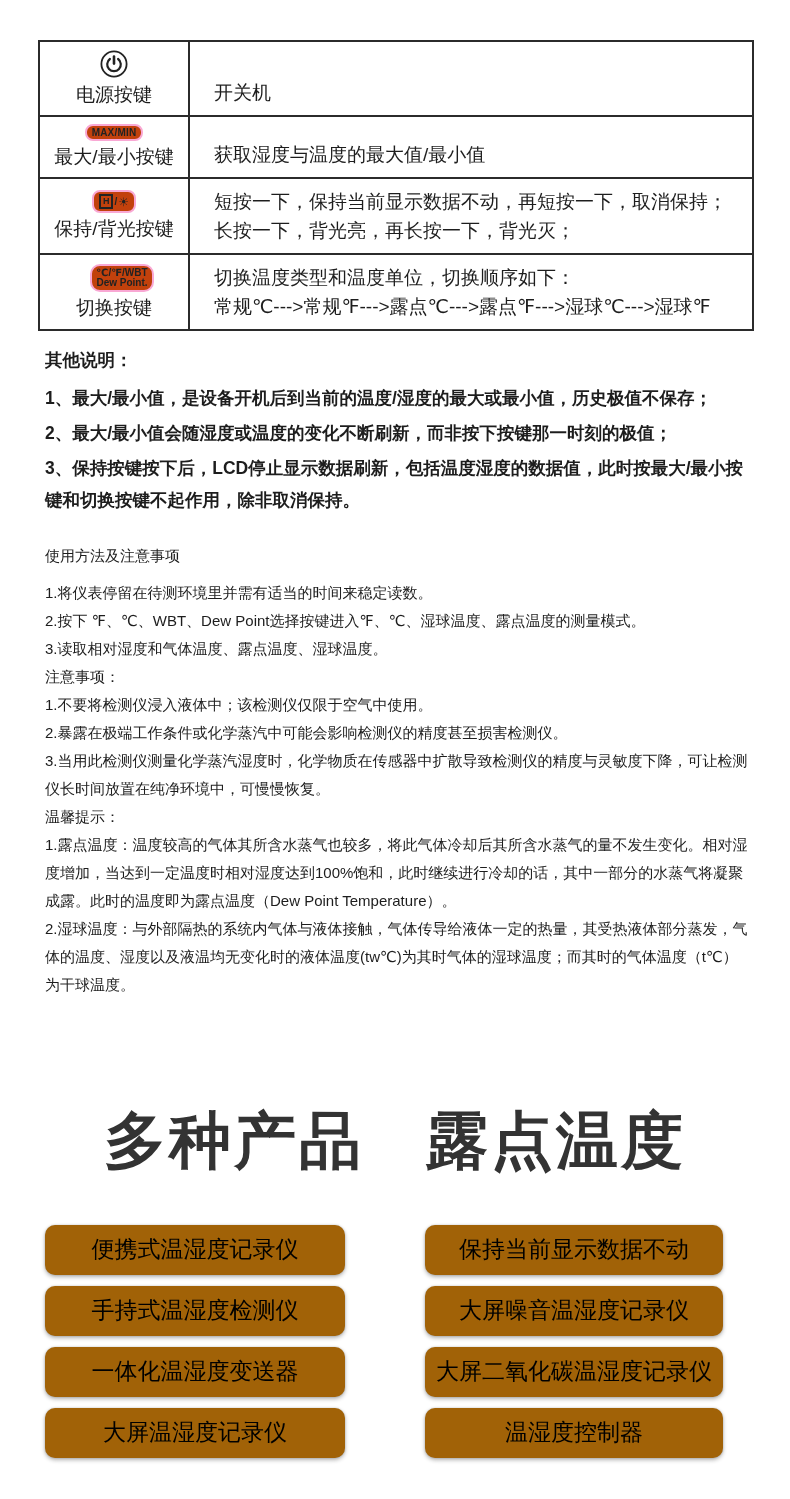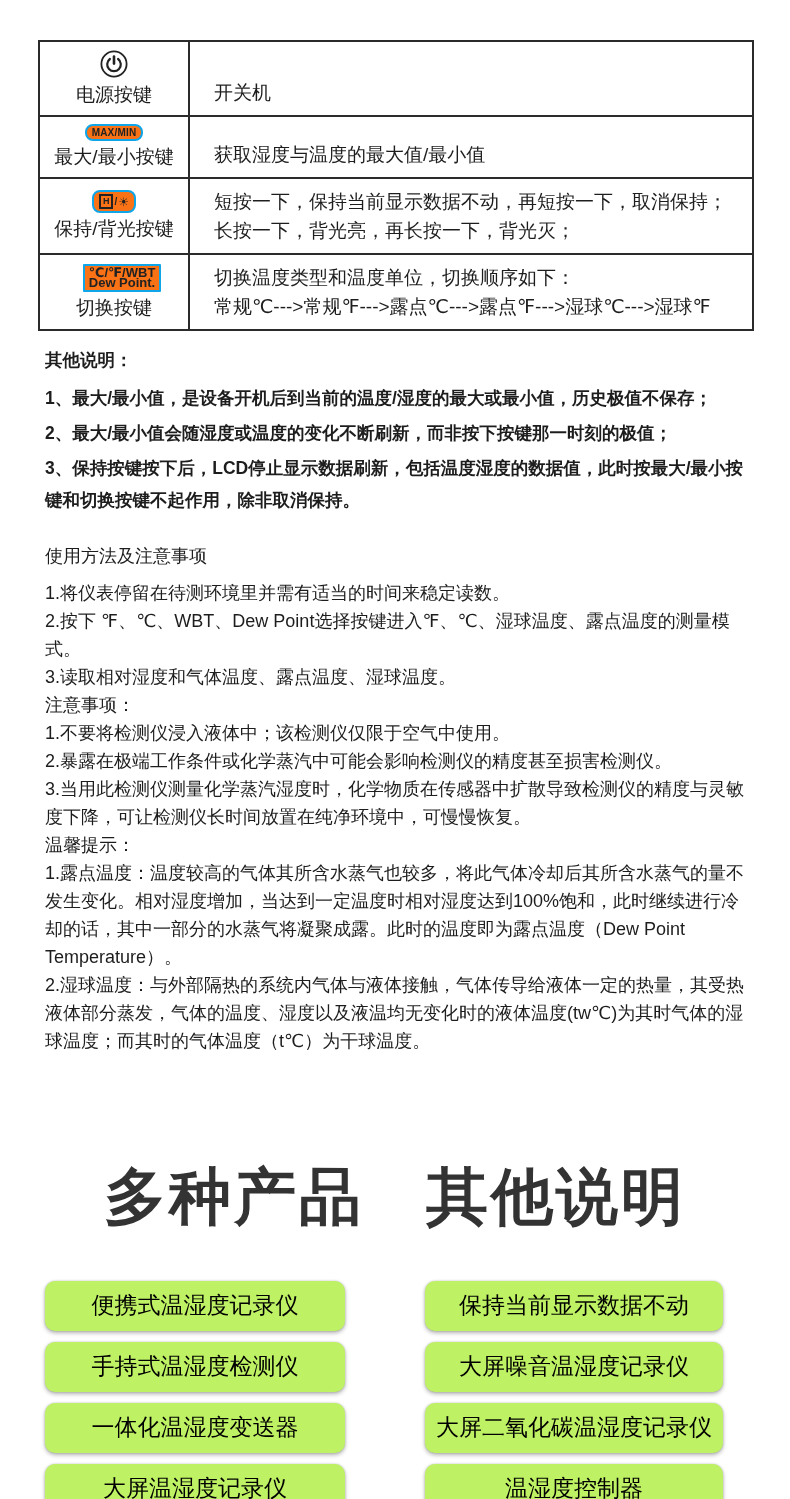--- a/index.html
+++ b/index.html
@@ -32,43 +32,43 @@
   .desc-cell {
     flex: 1;
     display: flex; flex-direction: column; justify-content: flex-end;
     padding: 8px 10px 8px 24px;
     min-height: 60px;
   }
   .desc-cell p { margin: 0; font-size: 19px; line-height: 29px; }
 
   .icon-pill {
     display: inline-flex; align-items: center; justify-content: center;
-    border: 2px solid #0ea5e9; border-radius: 8px;
-    padding: 1px 5px; background: #f97316; color: #222; font-weight: bold; text-align: right;
+    border: 2px solid #f9a8d4; border-radius: 8px;
+    padding: 1px 5px; background: #c2410c; color: #222; font-weight: bold; text-align: right;
   }
   .maxmin-pill { font-size: 10px; letter-spacing: 0.2px; }
   .hold-pill  { font-size: 10px; gap: 1px; padding: 2px 5px; }
   .boxed-h { display: inline-block; border: 2px solid #222; padding: 0 2px; font-size: 9px; line-height: 11px; font-weight: 800; }
   .bulb { font-size: 12px; line-height: 12px; }
-  .switch-pill { flex-direction: column; font-size: 13px; line-height: 10px; padding: 2px 4px; border-radius: 1px; margin-left: 16px; }
+  .switch-pill { flex-direction: column; font-size: 10px; line-height: 10px; padding: 2px 4px; border-radius: 10px; margin-left: 16px; }
   .icon-power svg { display: block; }
 
   
   .other-notes {
     margin: 13px 38px 0 45px;
     font-weight: bold;
     font-size: 17.5px;
   }
   .other-notes .blk-title { margin: 0 0 6px; }
   .other-notes p { margin: 3px 0; line-height: 32px; }
 
   
   .usage {
     margin: 26px 38px 8px 45px;
-    font-size: 18px;
+    font-size: 15px;
   }
   .usage p { margin: 0; line-height: 28px; }
   .usage .sec-title { margin-bottom: 9px; }
 
   
   .products-heading {
     margin-top: 100px;
     text-align: center;
     font-size: 62px;
     font-weight: 900;
@@ -79,21 +79,21 @@
 
   .product-grid {
     margin: 38px 0 0 45px;
     display: grid;
     grid-template-columns: 300px 298px;
     column-gap: 80px;
     row-gap: 11px;
   }
   .product-btn {
     height: 50px;
-    background: #bef264;
+    background: #a16207;
     border-radius: 10px;
     display: flex; align-items: center; justify-content: center;
     font-size: 23px;
     color: #000;
     box-shadow: 0 2px 4px rgba(0,0,0,0.30), 0 0 2px rgba(0,0,0,0.18);
     cursor: pointer;
   }
 </style>
 </head>
 <body>
@@ -171,21 +171,21 @@
   <p>3.读取相对湿度和气体温度、露点温度、湿球温度。</p>
   <p>注意事项：</p>
   <p>1.不要将检测仪浸入液体中；该检测仪仅限于空气中使用。</p>
   <p>2.暴露在极端工作条件或化学蒸汽中可能会影响检测仪的精度甚至损害检测仪。</p>
   <p>3.当用此检测仪测量化学蒸汽湿度时，化学物质在传感器中扩散导致检测仪的精度与灵敏度下降，可让检测仪长时间放置在纯净环境中，可慢慢恢复。</p>
   <p>温馨提示：</p>
   <p>1.露点温度：温度较高的气体其所含水蒸气也较多，将此气体冷却后其所含水蒸气的量不发生变化。相对湿度增加，当达到一定温度时相对湿度达到100%饱和，此时继续进行冷却的话，其中一部分的水蒸气将凝聚成露。此时的温度即为露点温度（Dew Point Temperature）。</p>
   <p>2.湿球温度：与外部隔热的系统内气体与液体接触，气体传导给液体一定的热量，其受热液体部分蒸发，气体的温度、湿度以及液温均无变化时的液体温度(tw℃)为其时气体的湿球温度；而其时的气体温度（t℃）为干球温度。</p>
 </section>
 
-<h1 class="products-heading"><span>多种产品</span><span class="gap"></span><span>其他说明</span></h1>
+<h1 class="products-heading"><span>多种产品</span><span class="gap"></span><span>露点温度</span></h1>
 
 <div class="product-grid">
   <div class="product-btn">便携式温湿度记录仪</div>
   <div class="product-btn">保持当前显示数据不动</div>
   <div class="product-btn">手持式温湿度检测仪</div>
   <div class="product-btn">大屏噪音温湿度记录仪</div>
   <div class="product-btn">一体化温湿度变送器</div>
   <div class="product-btn">大屏二氧化碳温湿度记录仪</div>
   <div class="product-btn">大屏温湿度记录仪</div>
   <div class="product-btn">温湿度控制器</div>

